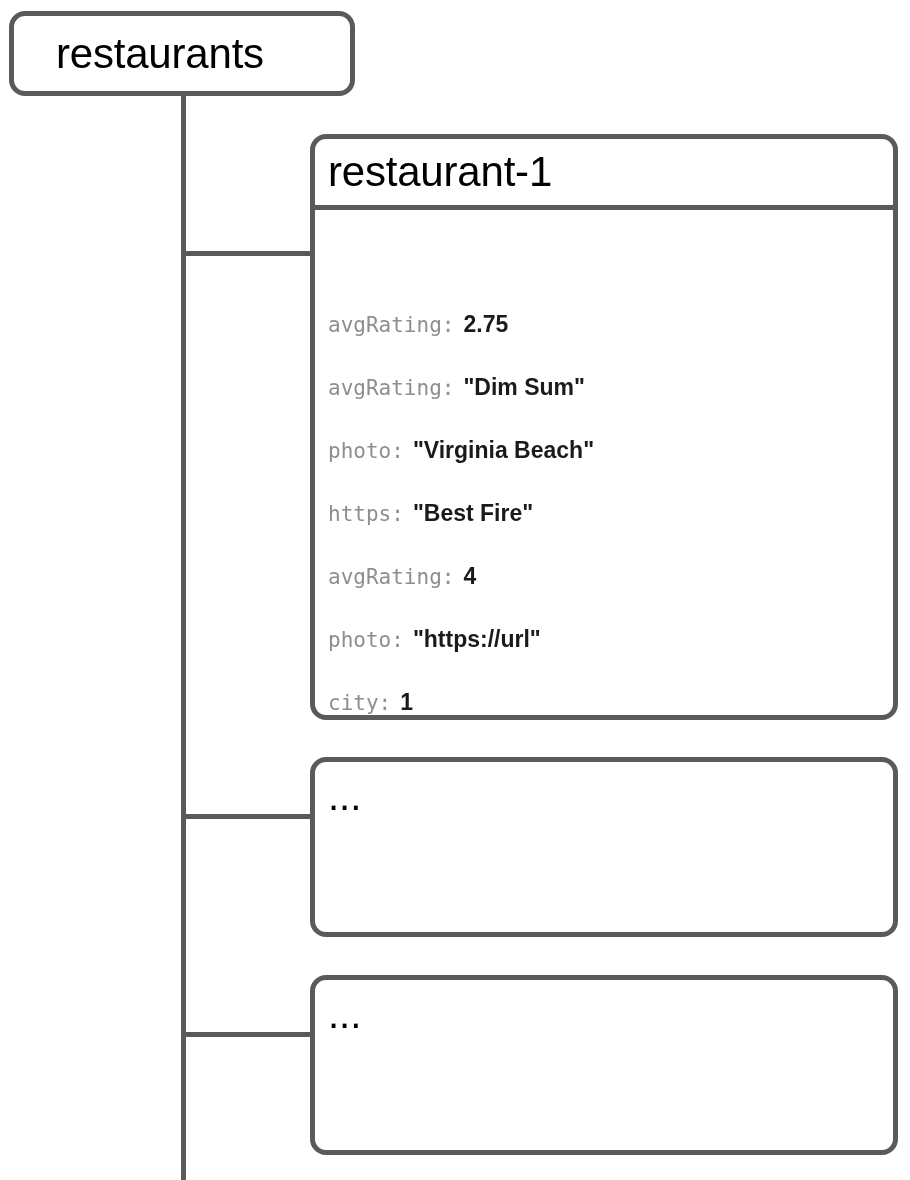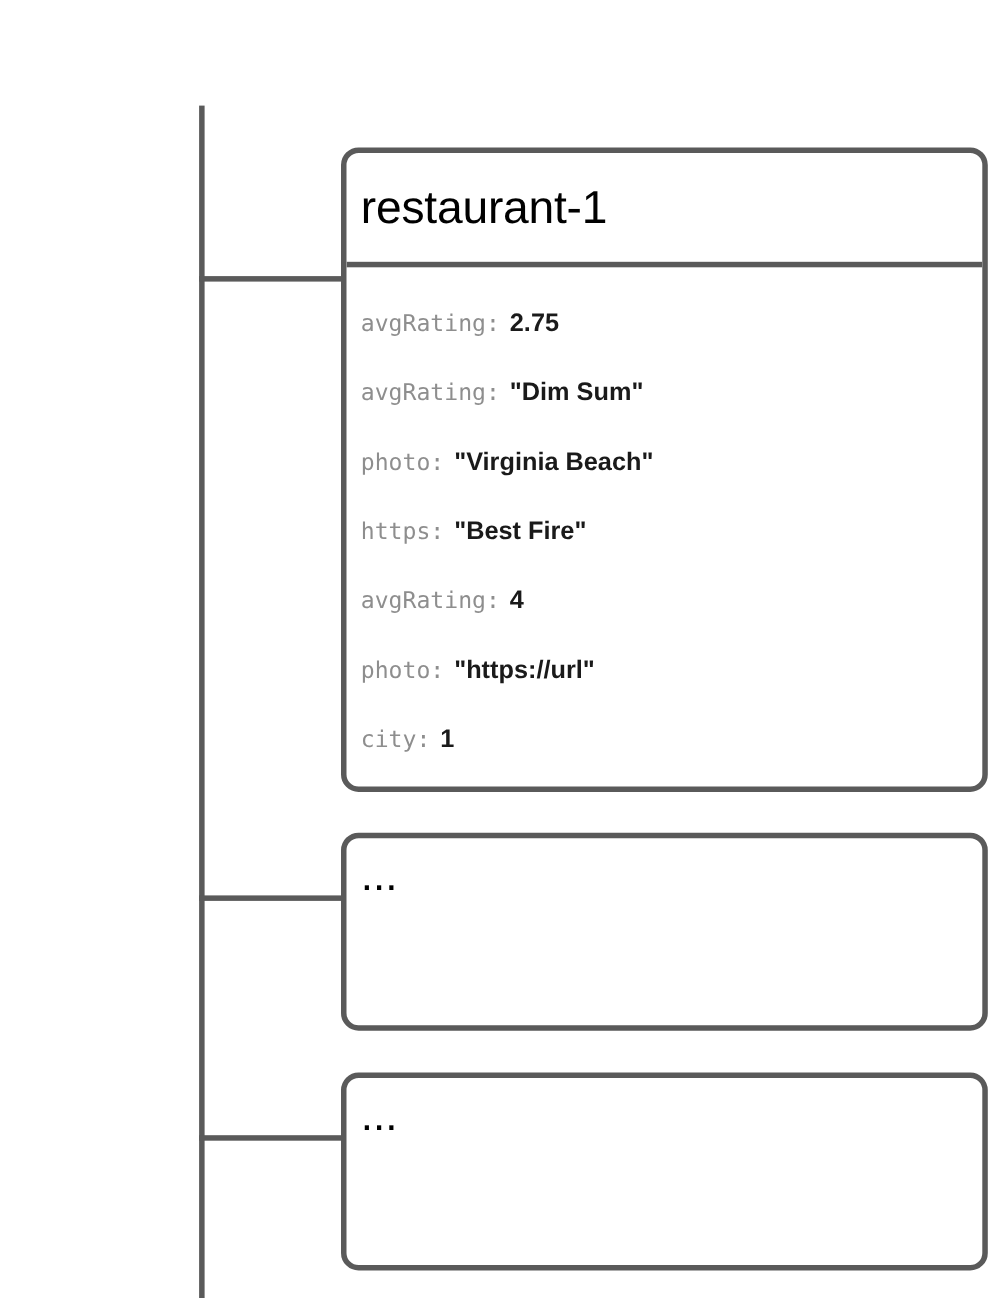--- a/index.html
+++ b/index.html
@@ -68,40 +68,41 @@
     border: 5px solid #5a5a5a;
     border-radius: 16px;
     background: #ffffff;
     overflow: hidden;
   }
   .doc-card.card-full  { top: 134px;  height: 586px; }
   .doc-card.card-stub1 { top: 757px;  height: 180px; }
   .doc-card.card-stub2 { top: 975px;  height: 180px; }
 
   .doc-header {
-    height: 104px;
+    height: 71px;
     box-sizing: border-box;
     border-bottom: 5px solid #5a5a5a;
     display: flex;
     align-items: center;
   }
   .doc-title {
     font-size: 42px;
     line-height: 1;
     color: #000000;
     padding-left: 13px;
     letter-spacing: -0.2px;
     white-space: nowrap;
   }
 
   .doc-body {
     padding: 0 13px;
   }
   .doc-body.fields {
-    padding-top: 19px;
+    padding-top: 35px;
+    margin-top: 48px;
   }
   .doc-body.ellipsis-body {
     display: flex;
     align-items: center;
     height: 87px;
   }
 
   .field-row {
     height: 63px;
     display: flex;
@@ -144,20 +145,23 @@
 
     <div class="line-v" style="left:181px; top:96px; width:5px; height:1084px;"></div>
 
     <div class="line-h" style="left:181px; top:251px; width:132px; height:5px;"></div>
 
     <div class="line-h" style="left:181px; top:814px; width:132px; height:5px;"></div>
 
     <div class="line-h" style="left:181px; top:1032px; width:132px; height:5px;"></div>
   </div>
 
+  <div class="root-node">
+    <div class="root-label">restaurants</div>
+  </div>
 
   <div class="doc-card card-full">
     <div class="doc-header">
       <div class="doc-title">restaurant-1</div>
     </div>
     <div class="doc-body fields">
 
       <div class="field-row">
         <span class="field-key">avgRating</span>
         <span class="field-colon">:</span>

